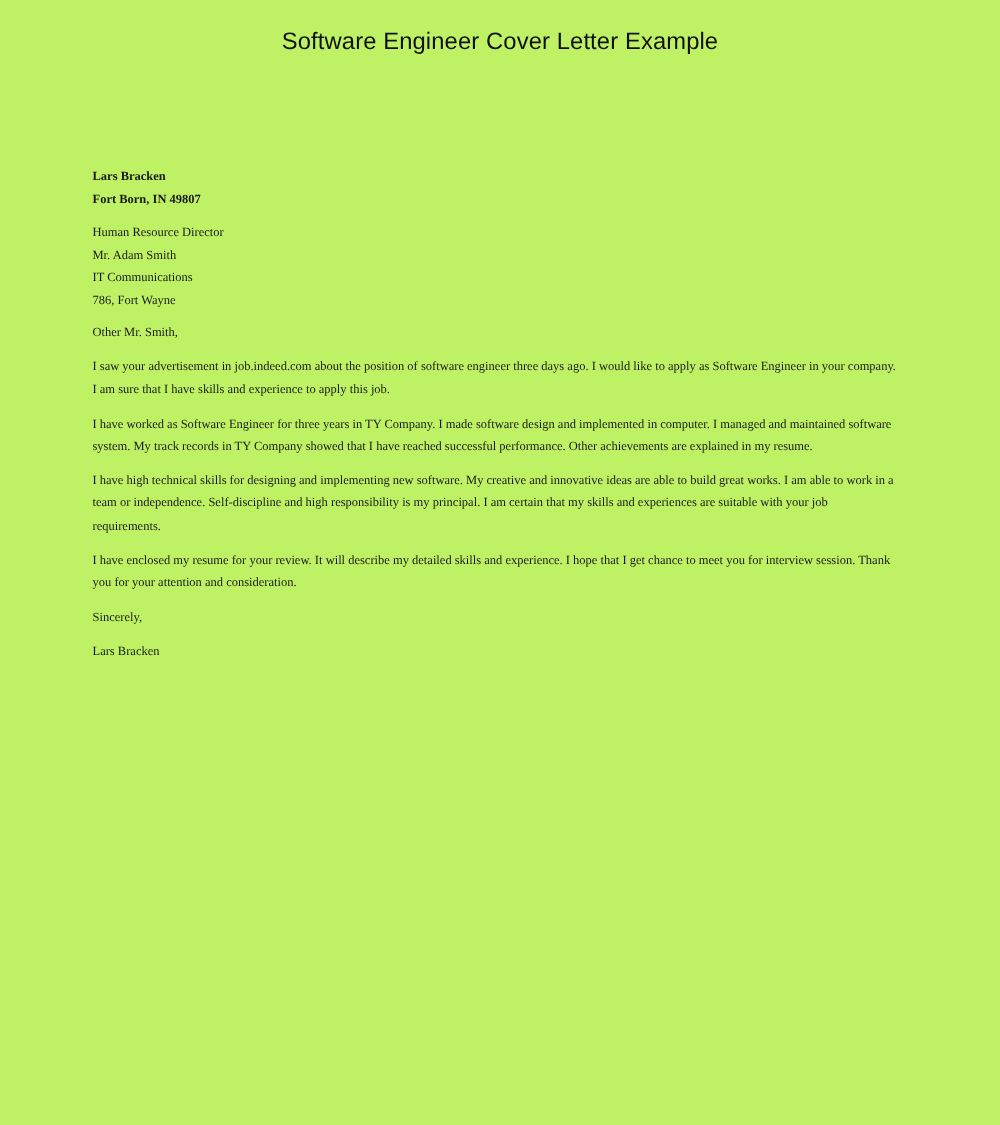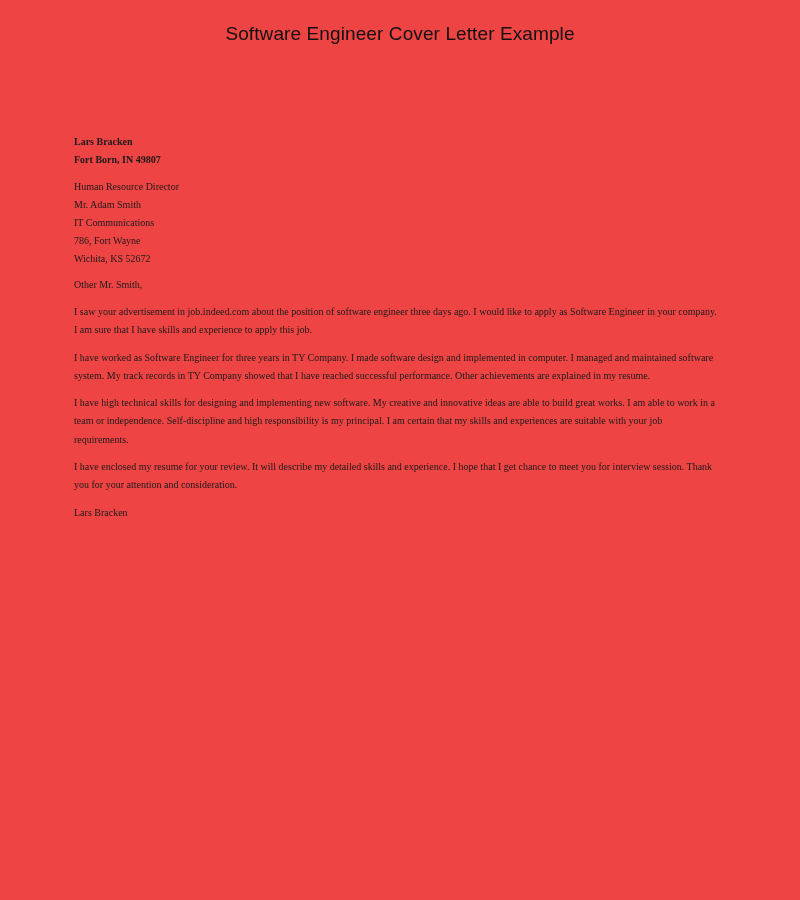--- a/index.html
+++ b/index.html
@@ -14,21 +14,21 @@
     position: relative;
     overflow: hidden;
     font-family: "Liberation Serif", "DejaVu Serif", serif;
     color: #1a1a1a;
     -webkit-font-smoothing: antialiased;
   }
 
   .page {
     position: absolute;
     inset: 0;
-    background: #ef4444;
+    background: #bef264;
   }
 
   
   .doc-title {
     position: absolute;
     top: 22px;
     left: 0;
     width: 800px;
     text-align: center;
     font-family: "Liberation Sans", "DejaVu Sans", sans-serif;
@@ -107,26 +107,26 @@
       <span class="line">Lars Bracken</span>
       <span class="line">Fort Born, IN 49807</span>
     </div>
 
 
     <div class="recipient-block">
       <span class="line">Human Resource Director</span>
       <span class="line">Mr. Adam Smith</span>
       <span class="line">IT Communications</span>
       <span class="line">786, Fort Wayne</span>
-      <span class="line">Wichita, KS 52672</span>
     </div>
 
     <div class="salutation">Other Mr. Smith,</div>
 
     <p class="body-par">I saw your advertisement in job.indeed.com about the position of software engineer three days ago. I would like to apply as Software Engineer in your company. I am sure that I have skills and experience to apply this job.</p>
     <p class="body-par">I have worked as Software Engineer for three years in TY Company. I made software design and implemented in computer. I managed and maintained software system. My track records in TY Company showed that I have reached successful performance. Other achievements are explained in my resume.</p>
     <p class="body-par">I have high technical skills for designing and implementing new software. My creative and innovative ideas are able to build great works. I am able to work in a team or independence. Self-discipline and high responsibility is my principal. I am certain that my skills and experiences are suitable with your job requirements.</p>
     <p class="body-par">I have enclosed my resume for your review. It will describe my detailed skills and experience. I hope that I get chance to meet you for interview session. Thank you for your attention and consideration.</p>
 
+    <div class="closing">Sincerely,</div>
     <div class="signature">Lars Bracken</div>
 
   </div>
 </div>
 
 </body></html>

